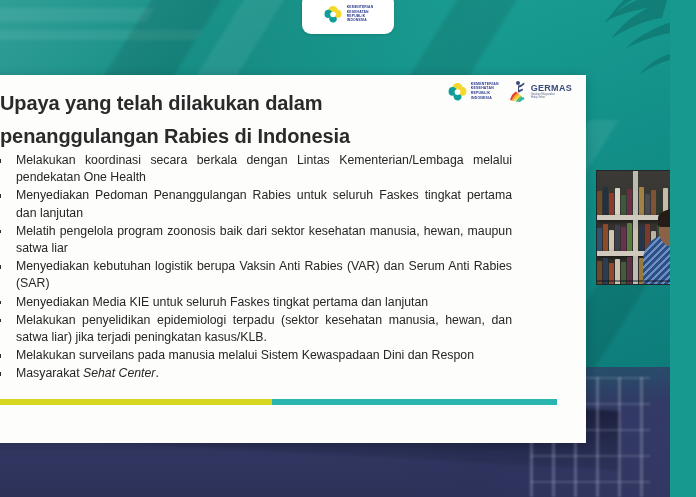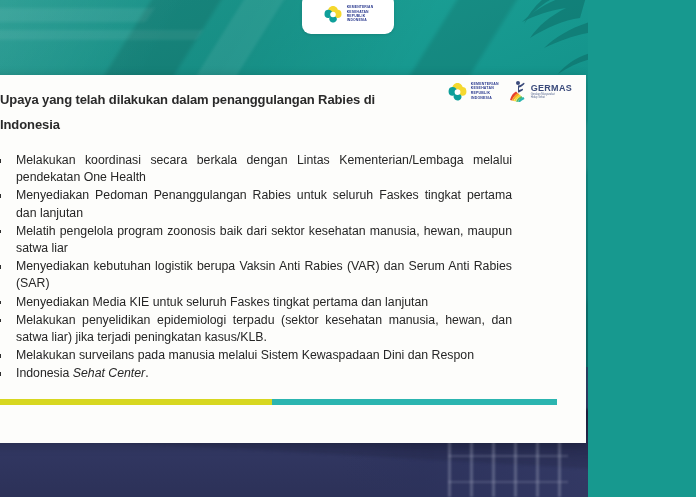--- a/index.html
+++ b/index.html
@@ -5,21 +5,21 @@
   * { margin:0; padding:0; box-sizing:border-box; }
   html, body {
     width:696px; height:497px;
     overflow:hidden;
     font-family:"Liberation Sans", sans-serif;
     background:#17998f;
   }
 
   #stage {
     position:relative;
-    width:588px; height:497px;
+    width:670px; height:497px;
     overflow:hidden;
     background:#14998f;
   }
 
   
   .bg-photo {
     position:absolute; inset:0;
     background:
       
       linear-gradient(to top, rgba(46,52,92,1) 0px, rgba(46,52,92,1) 78px, rgba(46,52,92,0) 120px),
@@ -118,23 +118,23 @@
     font-size:9px; font-weight:700; color:#3a4a7a; letter-spacing:.3px; line-height:10px;
   }
   .logo-germas .g-sub {
     font-size:2.6px; line-height:3.4px; color:#5a6a93; white-space:pre-line;
   }
 
   .slide-title {
     position:absolute;
     left:14px; top:12px;
     width:400px;
-    font-size:13px;
+    font-size:20px;
     font-weight:700;
-    line-height:25px;
+    line-height:33px;
     color:#2a2a2a;
     letter-spacing:-0.1px;
   }
 
   .bullets {
     position:absolute;
     left:8px; top:77px;
     width:518px;
     list-style:none;
   }
@@ -305,21 +305,21 @@
     <h1 class="slide-title">Upaya yang telah dilakukan dalam penanggulangan Rabies di Indonesia</h1>
 
     <ul class="bullets">
       <li>Melakukan koordinasi secara berkala dengan Lintas Kementerian/Lembaga melalui pendekatan One Health</li>
       <li>Menyediakan Pedoman Penanggulangan Rabies untuk seluruh Faskes tingkat pertama dan lanjutan</li>
       <li>Melatih pengelola program zoonosis baik dari sektor kesehatan manusia, hewan, maupun satwa liar</li>
       <li>Menyediakan kebutuhan logistik berupa Vaksin Anti Rabies (VAR) dan Serum Anti Rabies (SAR)</li>
       <li class="nojust">Menyediakan Media KIE untuk seluruh Faskes tingkat pertama dan lanjutan</li>
       <li>Melakukan penyelidikan epidemiologi terpadu (sektor kesehatan manusia, hewan, dan satwa liar) jika terjadi peningkatan kasus/KLB.</li>
       <li>Melakukan surveilans pada manusia melalui Sistem Kewaspadaan Dini dan Respon</li>
-      <li class="nojust"><span>Indonesia </span><em>Sehat Center</em><span>.</span></li>
+      <li class="nojust"><span>Masyarakat </span><em>Sehat Center</em><span>.</span></li>
     </ul>
 
     <div class="bottom-bars">
       <div class="bar-yellow"></div>
       <div class="bar-teal"></div>
     </div>
   </div>
 
   <div class="webcam">
     <div class="wc-wall"></div>

